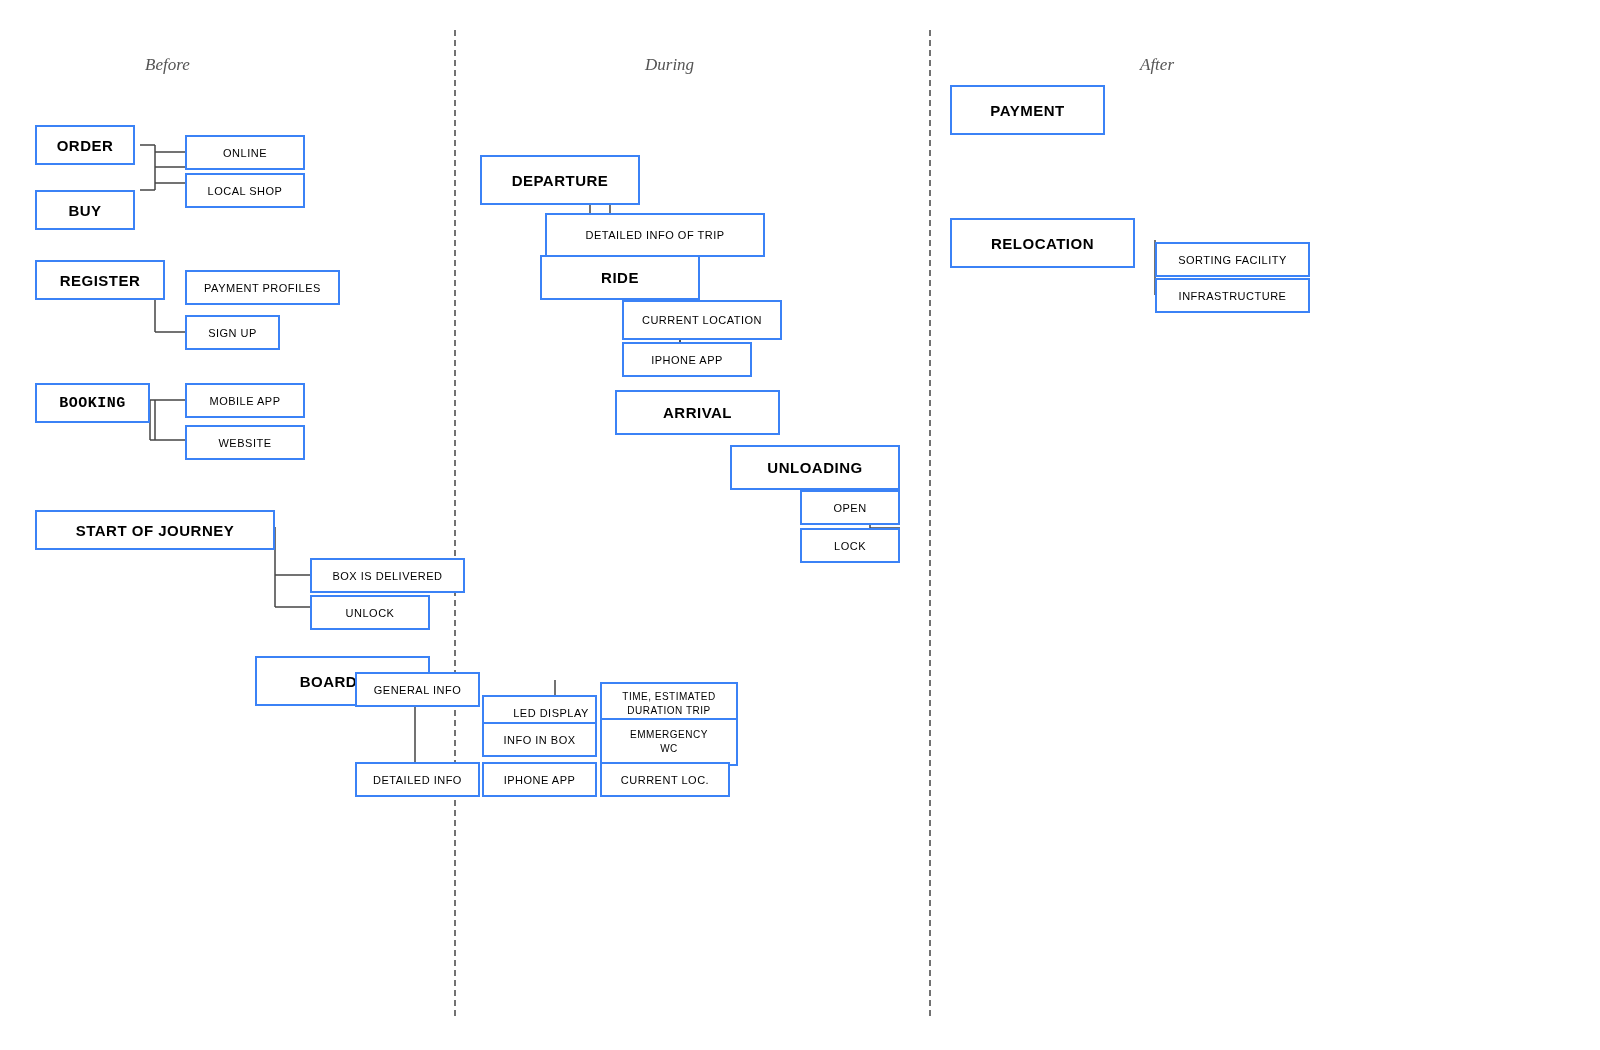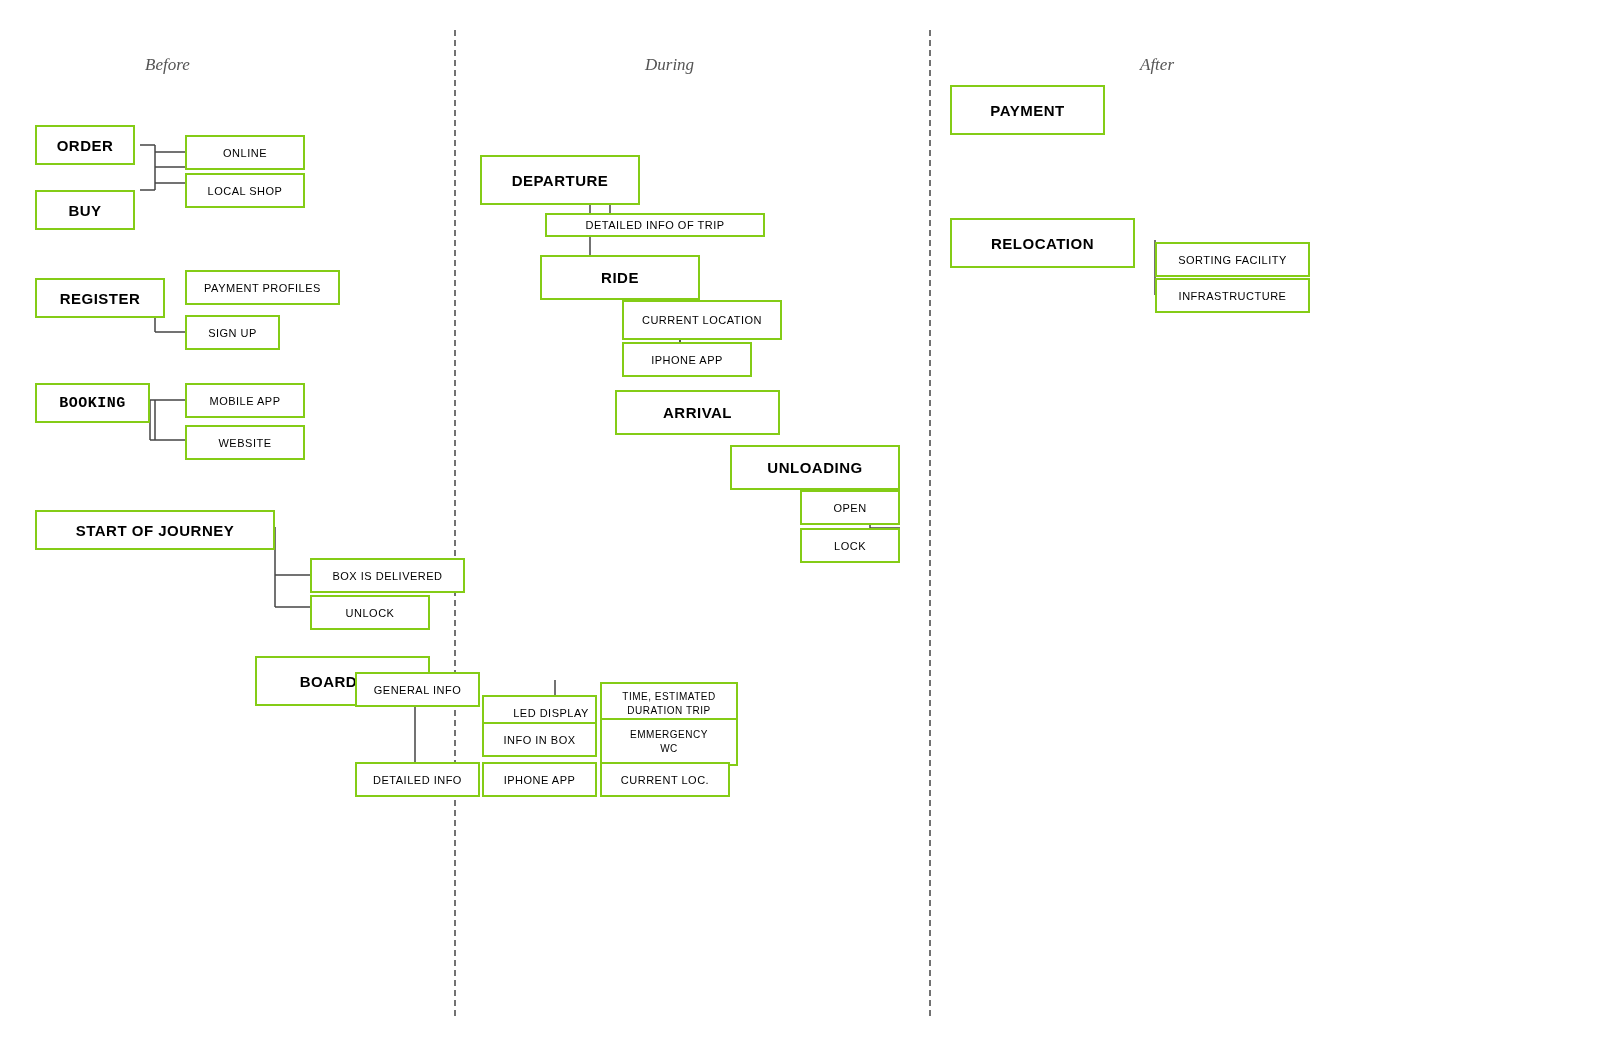--- a/index.html
+++ b/index.html
@@ -11,21 +11,21 @@
       overflow: hidden;
       position: relative;
     }
     .diagram {
       position: relative;
       width: 1600px;
       height: 1050px;
     }
     .node {
       position: absolute;
-      border: 2px solid #84cc16;
+      border: 2px solid #3b82f6;
       background: #fff;
       display: flex;
       align-items: center;
       justify-content: center;
       text-align: center;
     }
     .node-bold {
       font-weight: 900;
       font-size: 15px;
       letter-spacing: 0.5px;
@@ -146,21 +146,21 @@
   </div>
 
   <div class="node node-small" style="left:185px; top:135px; width:120px; height:35px;">
     <span>ONLINE</span>
   </div>
 
   <div class="node node-small" style="left:185px; top:173px; width:120px; height:35px;">
     <span>LOCAL SHOP</span>
   </div>
 
-  <div class="node node-bold" style="left:35px; top:278px; width:130px; height:40px;">
+  <div class="node node-bold" style="left:35px; top:260px; width:130px; height:40px;">
     <span>REGISTER</span>
   </div>
 
   <div class="node node-small" style="left:185px; top:270px; width:155px; height:35px;">
     <span>PAYMENT PROFILES</span>
   </div>
 
   <div class="node node-small" style="left:185px; top:315px; width:95px; height:35px;">
     <span>SIGN UP</span>
   </div>
@@ -186,21 +186,21 @@
   </div>
 
   <div class="node node-small" style="left:310px; top:595px; width:120px; height:35px;">
     <span>UNLOCK</span>
   </div>
 
   <div class="node node-bold" style="left:480px; top:155px; width:160px; height:50px;">
     <span>DEPARTURE</span>
   </div>
 
-  <div class="node node-small" style="left:545px; top:213px; width:220px; height:24px;">
+  <div class="node node-small" style="left:545px; top:213px; width:220px; height:44px;">
     <span>DETAILED INFO OF TRIP</span>
   </div>
 
   <div class="node node-bold" style="left:540px; top:255px; width:160px; height:45px;">
     <span>RIDE</span>
   </div>
 
   <div class="node node-small" style="left:622px; top:300px; width:160px; height:40px;">
     <span>CURRENT LOCATION</span>
   </div>

